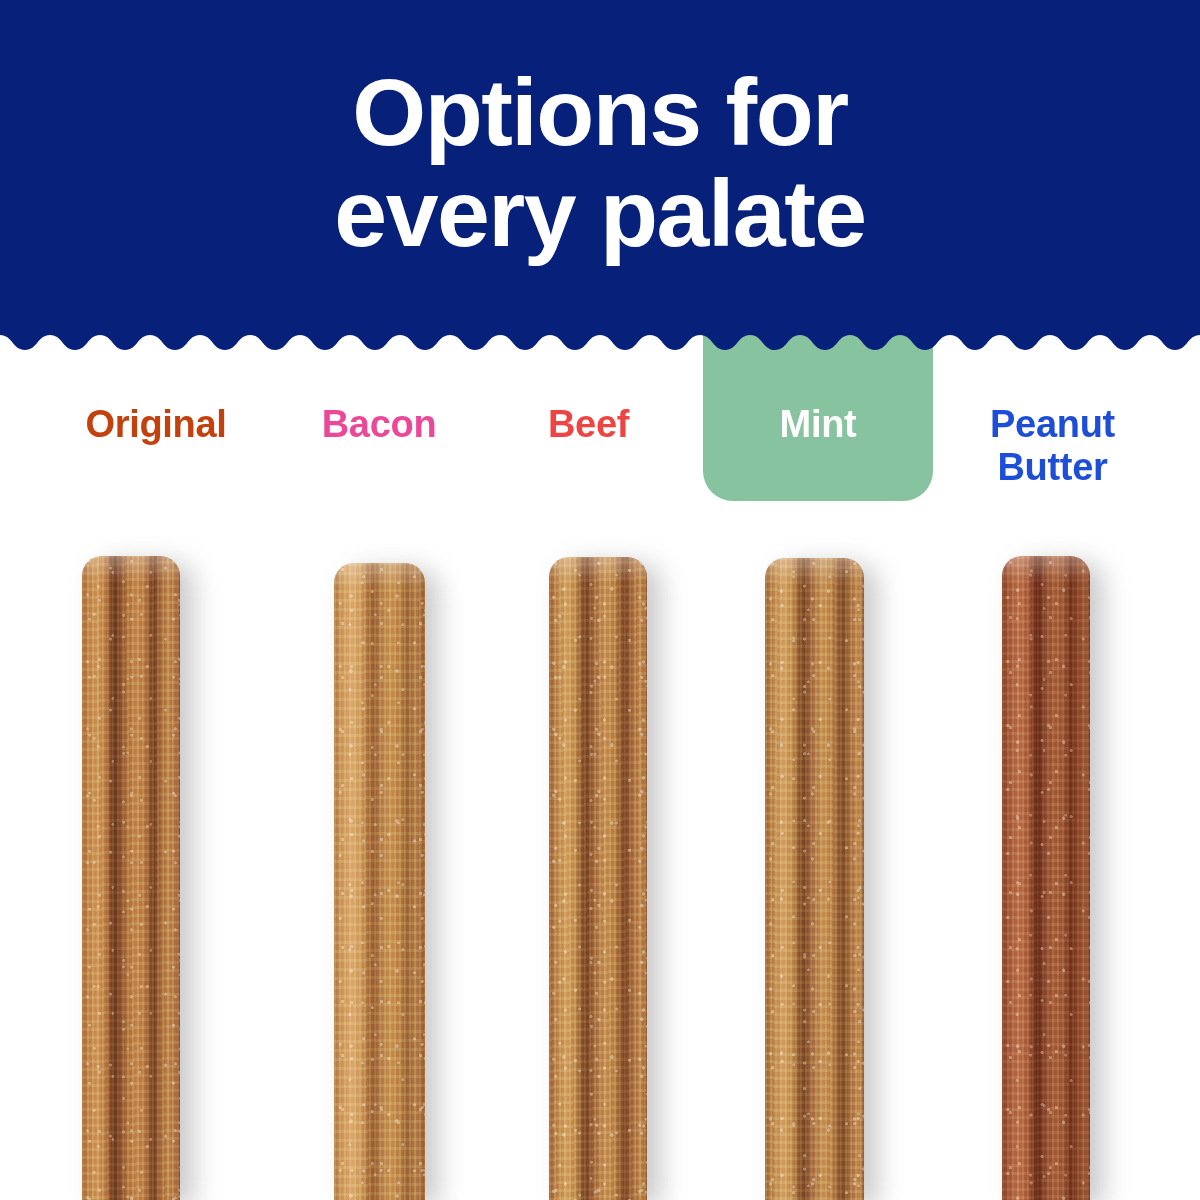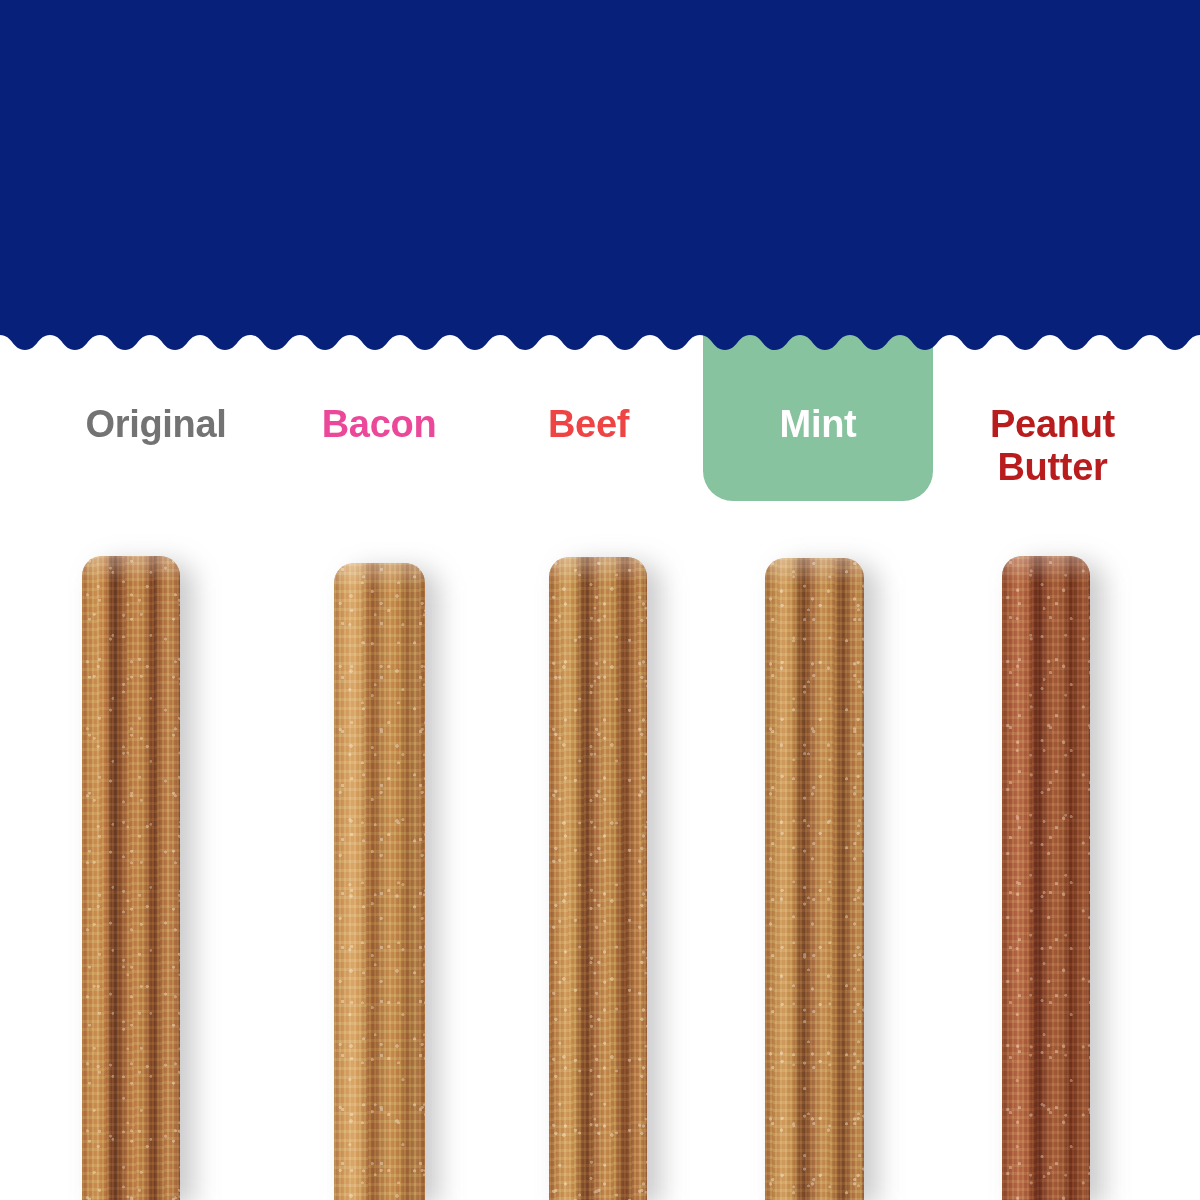--- a/index.html
+++ b/index.html
@@ -294,33 +294,33 @@
              radial-gradient(circle at 47% 85%, rgba(255,240,222,.85) 1.4px, transparent 1.9px),
              radial-gradient(circle at 28% 95%, rgba(255,240,222,.8) 1.3px, transparent 1.8px);
              background-size: 40px 55px, 52px 68px, 35px 60px, 46px 76px, 58px 52px, 41px 64px, 49px 71px, 37px 56px, 54px 66px;"></div>
         <div class="topcap"></div>
       </div>
     </div>
   </div>
 
   <div class="tabs-row">
     <div class="tab" style="left:28px;width:256px;">
-      <span class="tab-label" style="color:#737373;">Original</span>
+      <span class="tab-label" style="color:#c2410c;">Original</span>
     </div>
     <div class="tab" style="left:284px;width:190px;">
       <span class="tab-label" style="color:#ec4899;">Bacon</span>
     </div>
     <div class="tab" style="left:474px;width:229px;">
       <span class="tab-label" style="color:#ef4444;">Beef</span>
     </div>
     <div class="tab active" style="left:703px;width:230px;">
       <span class="tab-label">Mint</span>
     </div>
     <div class="tab" style="left:933px;width:239px;">
-      <span class="tab-label" style="color:#b91c1c;">Peanut
+      <span class="tab-label" style="color:#1d4ed8;">Peanut
 Butter</span>
     </div>
   </div>
 
   <div class="header-band"></div>
 
   <div class="scallop-row">
     <svg class="scallop-svg" viewBox="0 0 1200 30" preserveAspectRatio="none" xmlns="http://www.w3.org/2000/svg" aria-hidden="true">
       <path fill="#07207A" d="M0,0 H1200 V2
         C1187.5,2 1187.5,17 1175,17 C1162.5,17 1162.5,2 1150,2
@@ -343,14 +343,16 @@
         C337.5,2 337.5,17 325,17 C312.5,17 312.5,2 300,2
         C287.5,2 287.5,17 275,17 C262.5,17 262.5,2 250,2
         C237.5,2 237.5,17 225,17 C212.5,17 212.5,2 200,2
         C187.5,2 187.5,17 175,17 C162.5,17 162.5,2 150,2
         C137.5,2 137.5,17 125,17 C112.5,17 112.5,2 100,2
         C87.5,2 87.5,17 75,17 C62.5,17 62.5,2 50,2
         C37.5,2 37.5,17 25,17 C12.5,17 12.5,2 0,2 Z"></path>
     </svg>
   </div>
 
+  <div class="headline">Options for
+every palate</div>
 
 </div>
 
 </body></html>

